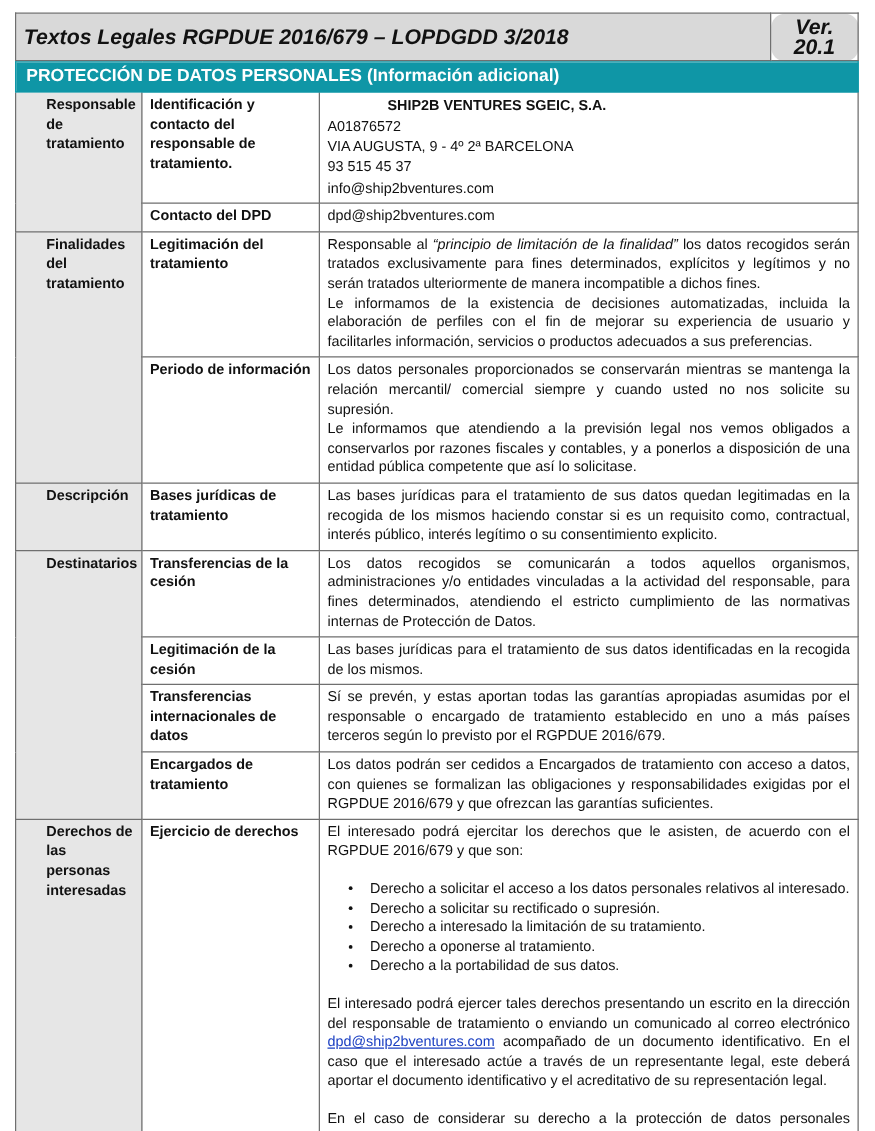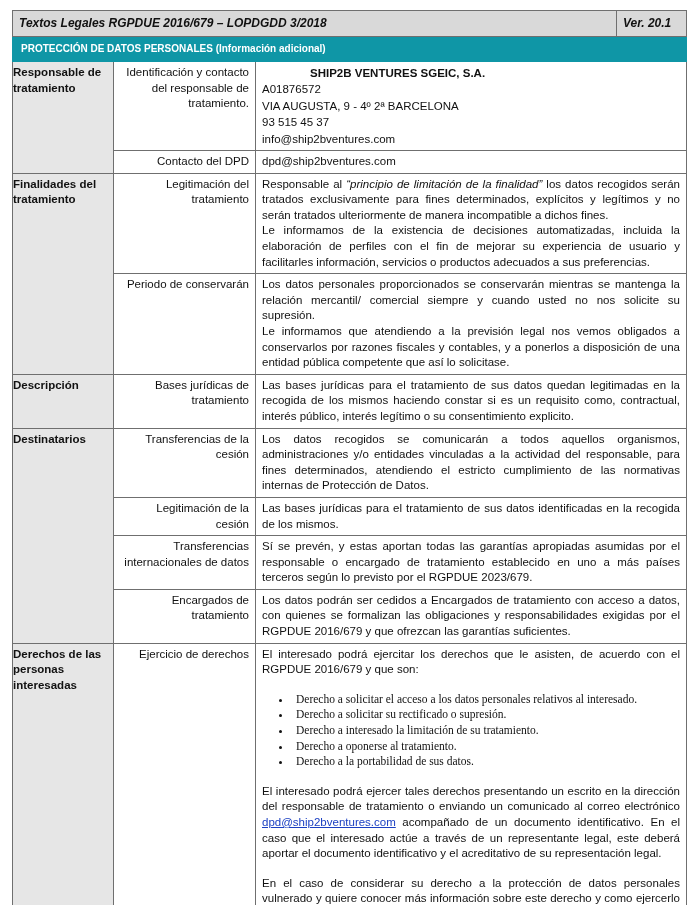--- a/index.html
+++ b/index.html
@@ -1,29 +1,29 @@
 <!DOCTYPE html>
 <html><head>
 <meta charset="utf-8">
 <style>
   html, body { margin:0; padding:0; background:#ffffff; }
   body { width:700px; height:905px; position:relative; font-family:"Liberation Sans", sans-serif; color:#111; }
   .sheet { position:absolute; left:12px; top:10px; width:674px; }
   table { border-collapse:collapse; width:674px; table-layout:fixed; }
   td { border:1px solid #6f6f6f; vertical-align:top; padding:3px 6px 3px 6px; font-size:11.5px; line-height:15.6px; }
-  .hdr td { background:#d9d9d9; font-style:italic; font-weight:bold; font-size:12px; height:19px; vertical-align:middle; padding:3px 6px; }
-  .hdr td.ver { text-align:left; }
-  .teal td { background:#0f96a6; color:#fff; font-weight:bold; font-size:10px; height:17px; padding:3px 8px; border-color:#0f96a6; }
-  td.c1 { background:#e6e6e6; font-weight:bold; padding-left:0; }
-  td.c2 { font-weight:normal;text-align:right; }
+  .hdr td { background:#d9d9d9; font-style:italic; font-weight:bold; font-size:17px; height:19px; vertical-align:middle; padding:3px 6px; }
+  .hdr td.ver { text-align:center;border-radius:11px; }
+  .teal td { background:#0f96a6; color:#fff; font-weight:bold; font-size:14px; height:17px; padding:3px 8px; border-color:#0f96a6; }
+  td.c1 { background:#e6e6e6; font-weight:bold; padding-left:24px; }
+  td.c2 { font-weight:bold; }
   td.c3 { text-align:justify; }
   .p { margin:0; }
   .bold { font-weight:bold;margin-left:48px; }
   .it { font-style:italic; }
-  ul { margin:14px 0 14px 0; padding-left:30px;font-family:Liberation Serif, serif; }
+  ul { margin:14px 0 14px 0; padding-left:30px; }
   ul li { margin:0; padding-left:4px; }
   .gap { height:14px; }
   a.link { color:#1a3fc2; text-decoration:underline; }
 </style>
 </head>
 <body>
 
 <div class="sheet">
   <table style="margin-bottom:0;">
     <colgroup>
@@ -68,21 +68,21 @@
 
     <tr>
       <td class="c1" rowspan="2">Finalidades del tratamiento</td>
       <td class="c2">Legitimación del tratamiento</td>
       <td class="c3">
         <p class="p"><span>Responsable al </span><span class="it">“principio de limitación de la finalidad”</span><span> los datos recogidos serán tratados exclusivamente para fines determinados, explícitos y legítimos y no serán tratados ulteriormente de manera incompatible a dichos fines.</span></p>
         <p class="p">Le informamos de la existencia de decisiones automatizadas, incluida la elaboración de perfiles con el fin de mejorar su experiencia de usuario y facilitarles información, servicios o productos adecuados a sus preferencias.</p>
       </td>
     </tr>
     <tr>
-      <td class="c2">Periodo de conservarán</td>
+      <td class="c2">Periodo de información</td>
       <td class="c3">
         <p class="p">Los datos personales proporcionados se conservarán mientras se mantenga la relación mercantil/ comercial siempre y cuando usted no nos solicite su supresión.</p>
         <p class="p">Le informamos que atendiendo a la previsión legal nos vemos obligados a conservarlos por razones fiscales y contables, y a ponerlos a disposición de una entidad pública competente que así lo solicitase.</p>
       </td>
     </tr>
 
     <tr>
       <td class="c1">Descripción</td>
       <td class="c2">Bases jurídicas de tratamiento</td>
       <td class="c3">Las bases jurídicas para el tratamiento de sus datos quedan legitimadas en la recogida de los mismos haciendo constar si es un requisito como, contractual, interés público, interés legítimo o su consentimiento explicito.</td>
@@ -92,21 +92,21 @@
       <td class="c1" rowspan="4">Destinatarios</td>
       <td class="c2">Transferencias de la cesión</td>
       <td class="c3">Los datos recogidos se comunicarán a todos aquellos organismos, administraciones y/o entidades vinculadas a la actividad del responsable, para fines determinados, atendiendo el estricto cumplimiento de las normativas internas de Protección de Datos.</td>
     </tr>
     <tr>
       <td class="c2">Legitimación de la cesión</td>
       <td class="c3">Las bases jurídicas para el tratamiento de sus datos identificadas en la recogida de los mismos.</td>
     </tr>
     <tr>
       <td class="c2">Transferencias internacionales de datos</td>
-      <td class="c3">Sí se prevén, y estas aportan todas las garantías apropiadas asumidas por el responsable o encargado de tratamiento establecido en uno a más países terceros según lo previsto por el RGPDUE 2023/679.</td>
+      <td class="c3">Sí se prevén, y estas aportan todas las garantías apropiadas asumidas por el responsable o encargado de tratamiento establecido en uno a más países terceros según lo previsto por el RGPDUE 2016/679.</td>
     </tr>
     <tr>
       <td class="c2">Encargados de tratamiento</td>
       <td class="c3">Los datos podrán ser cedidos a Encargados de tratamiento con acceso a datos, con quienes se formalizan las obligaciones y responsabilidades exigidas por el RGPDUE 2016/679 y que ofrezcan las garantías suficientes.</td>
     </tr>
 
     <tr>
       <td class="c1">Derechos de las personas interesadas</td>
       <td class="c2">Ejercicio de derechos</td>
       <td class="c3">

